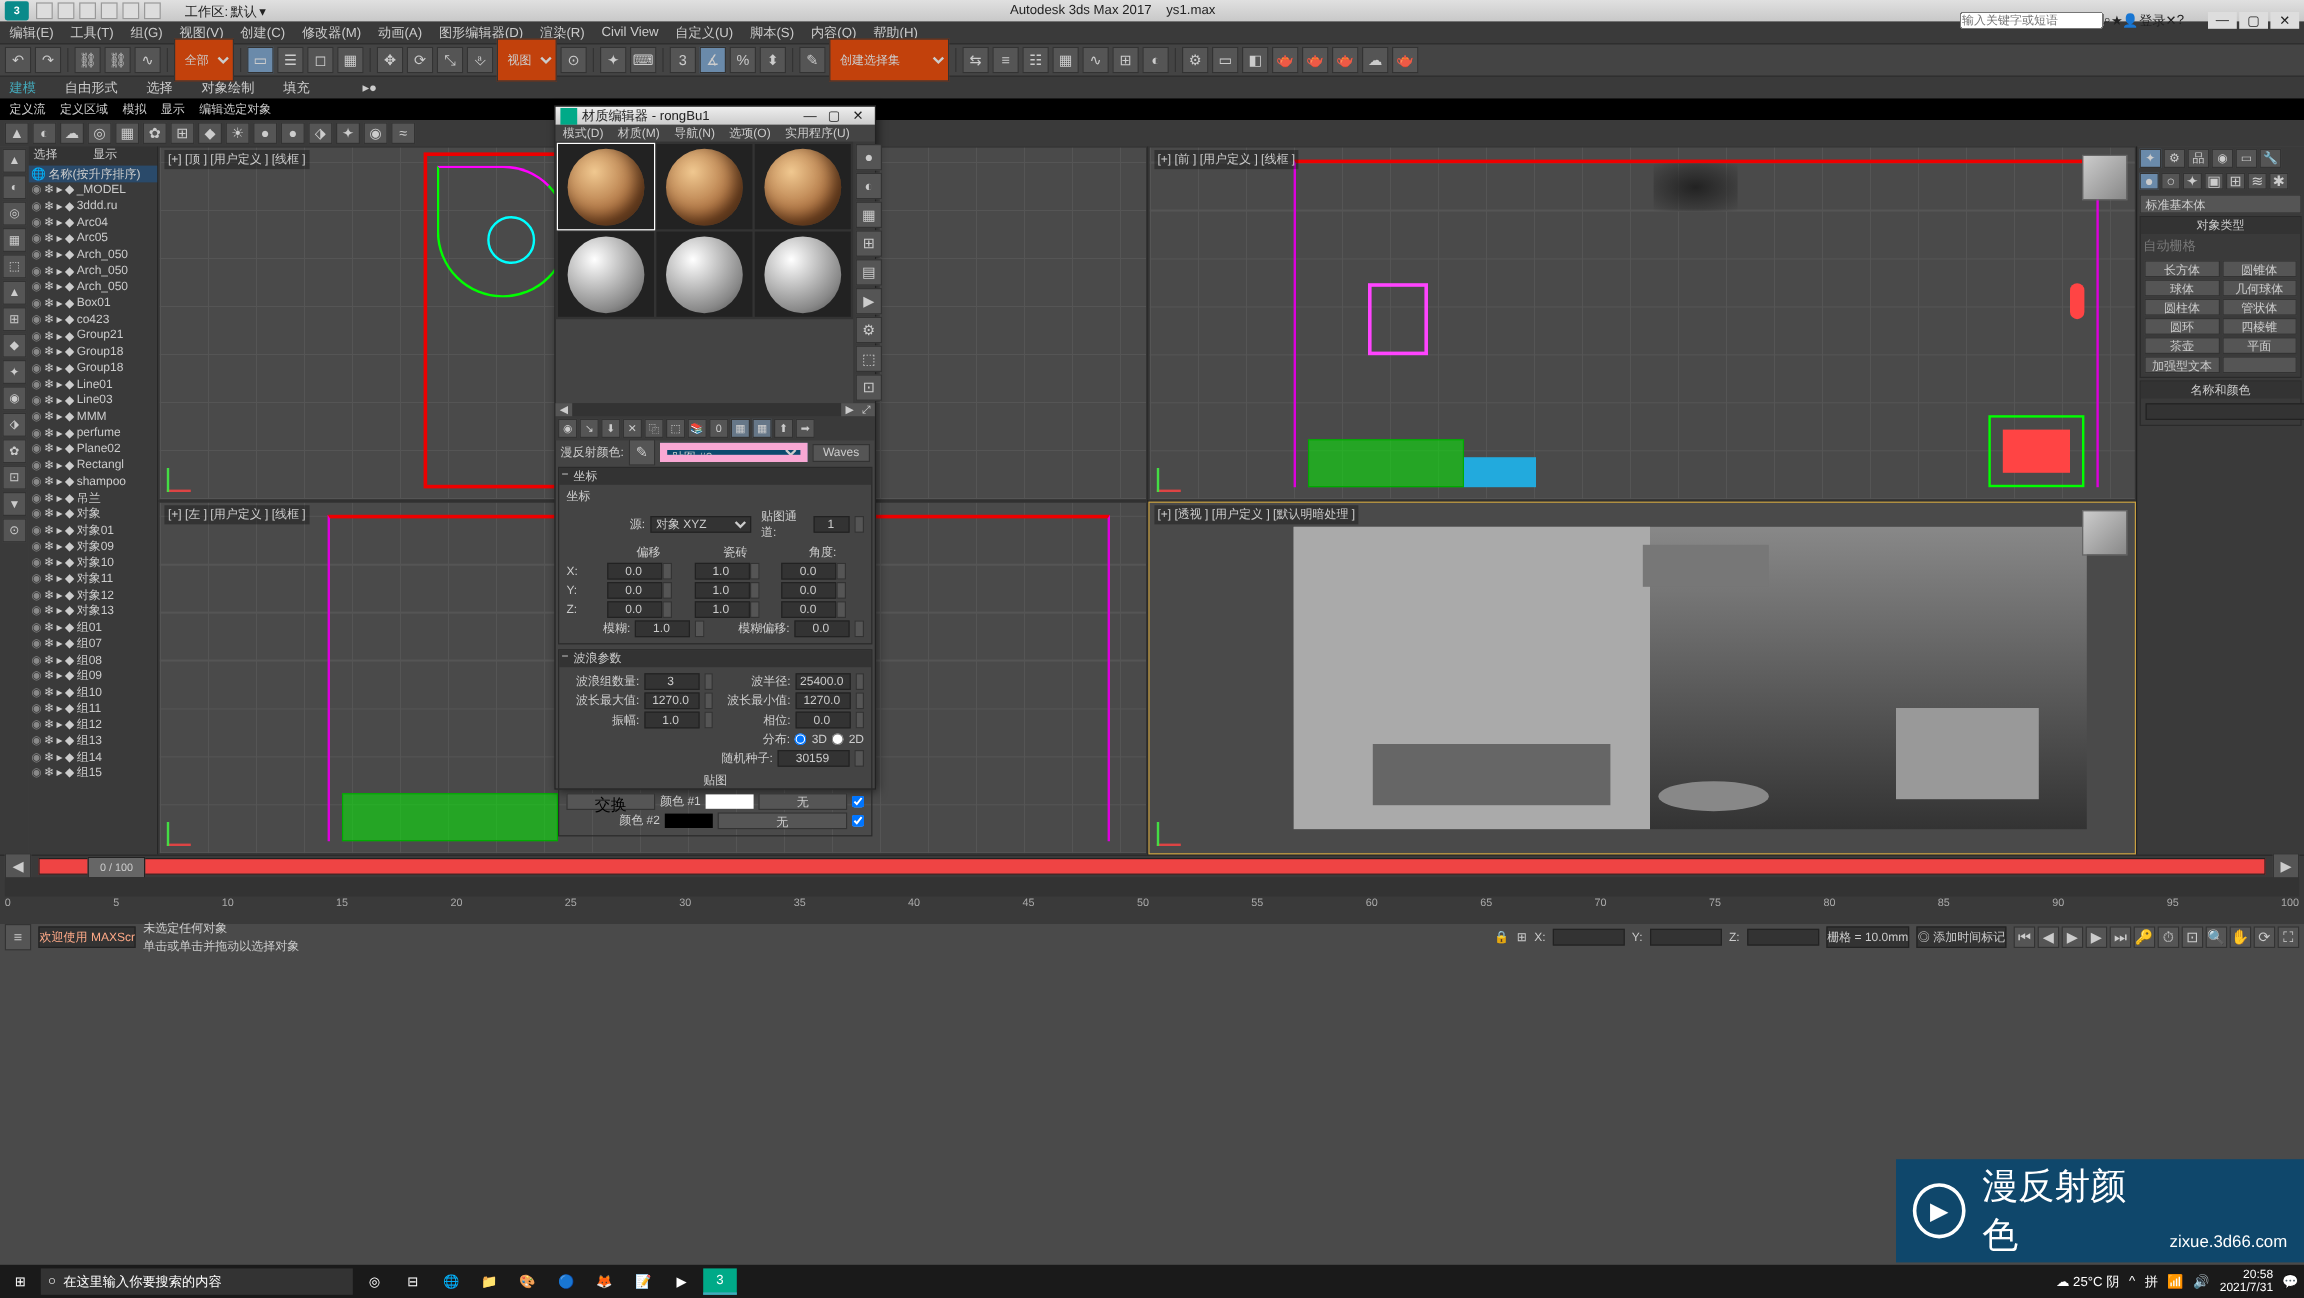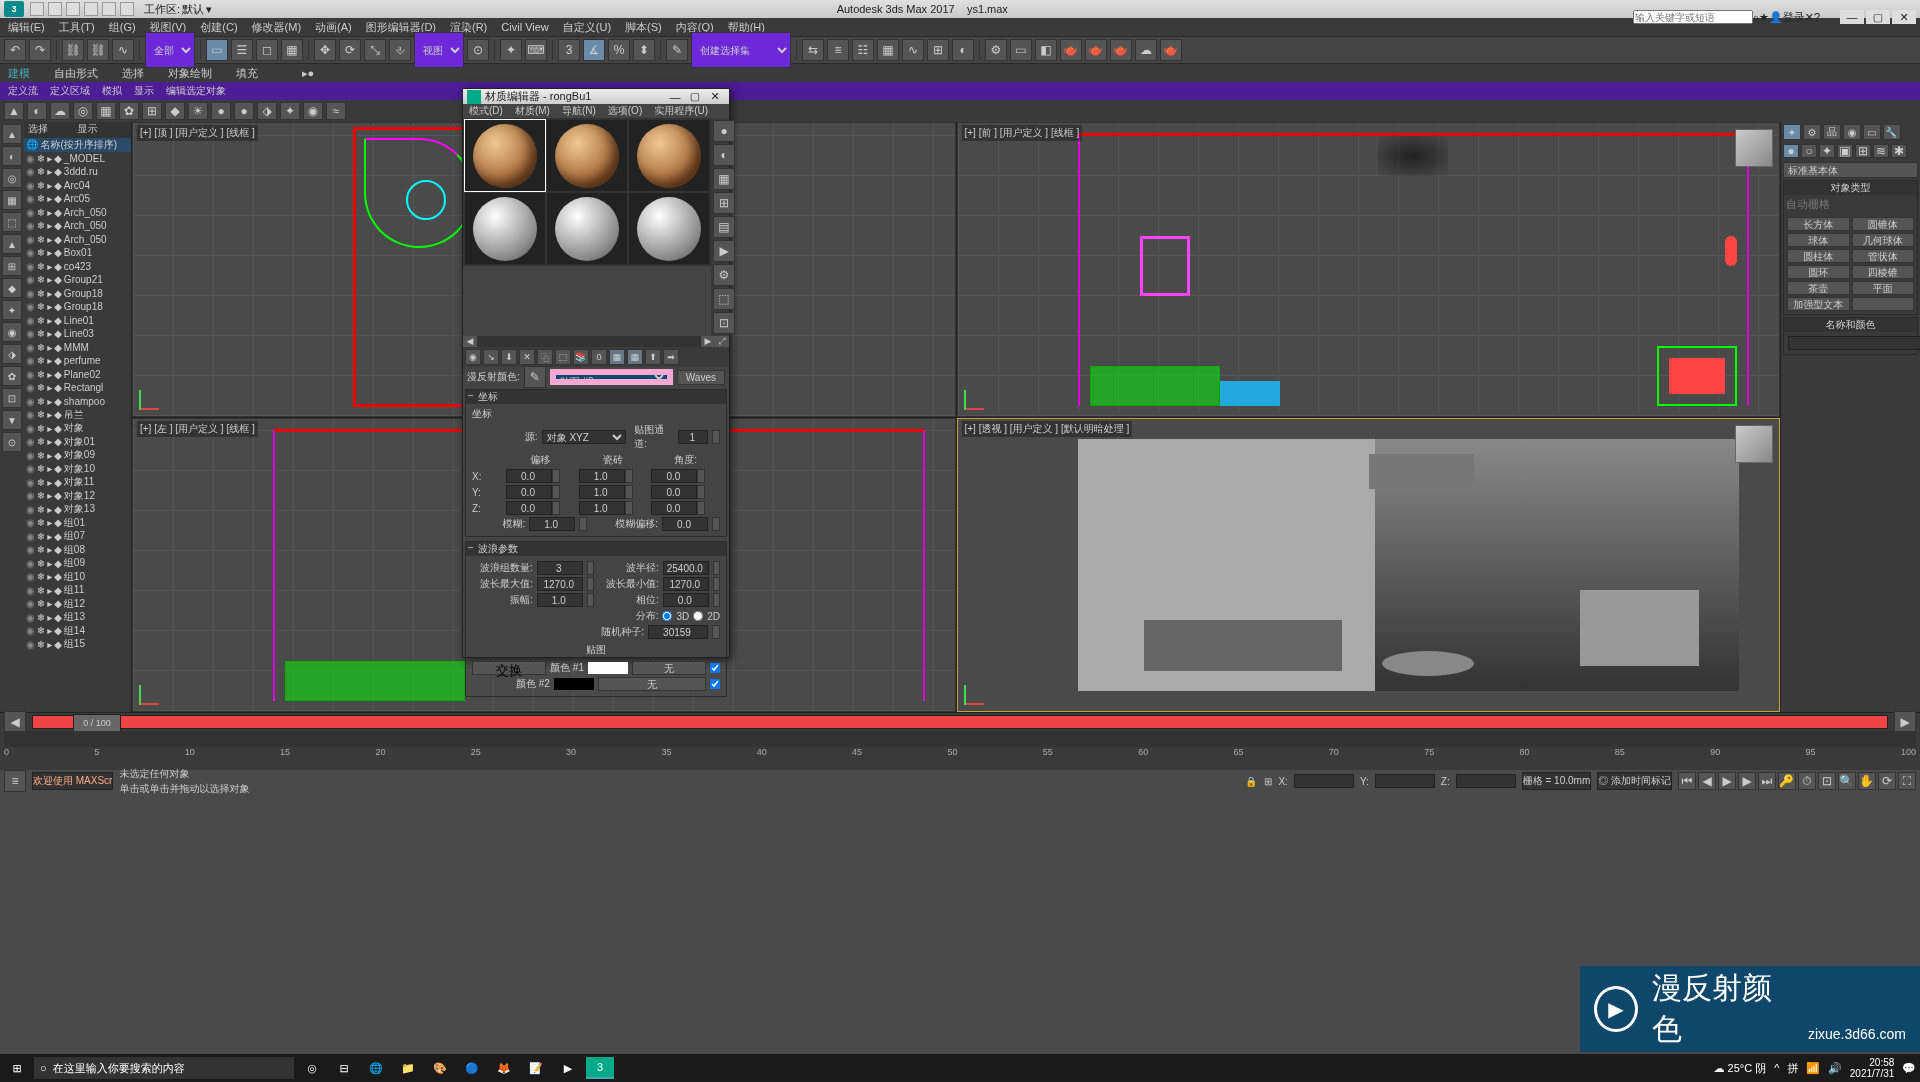--- a/index.html
+++ b/index.html
@@ -3,43 +3,43 @@
 <meta charset="utf-8">
 <style>
 * { margin: 0; padding: 0; box-sizing: border-box; font-family: "Microsoft YaHei", sans-serif; }
 body { background: #4a4a4a; color: #ccc; font-size: 11px; overflow: hidden; width: 1920px; height: 1082px; position: relative; }
 
 
 .titlebar { height: 18px; background: linear-gradient(#e0e0e0,#c8c8c8); display: flex; align-items: center; padding: 0 4px; color: #222; }
 .titlebar .logo { width: 20px; height: 16px; background: #0a8a8a; color: #fff; font-weight: bold; display: flex; align-items: center; justify-content: center; font-size: 9px; border-radius: 2px; }
 .titlebar .qat { display: flex; gap: 4px; margin-left: 6px; }
 .titlebar .qat span { width: 14px; height: 14px; background: #ddd; border: 1px solid #999; }
-.titlebar .ws { margin-left: 10px; display: flex; align-items: center; gap: 2px; }
+.titlebar .ws { margin-left: 20px; display: flex; align-items: center; gap: 2px; }
 .titlebar .center { flex: 1; text-align: center; font-size: 11px; }
 .titlebar .right { display: flex; align-items: center; gap: 0; margin-top: 16px; }
 .titlebar input { width: 120px; height: 14px; font-size: 10px; }
 .titlebar .winbtn { display:flex; gap:2px; margin-left:20px; }
 .titlebar .winbtn span { width:24px; height:14px; background:#ddd; display:flex; align-items:center; justify-content:center; }
 
 
 .menubar { height: 18px; background: #3a3a3a; display: flex; align-items: center; padding: 0 8px; gap: 14px; font-size: 11px; }
 .menubar span { cursor: default; }
 
 
 .maintoolbar { height: 28px; background: #444; border-top: 1px solid #2a2a2a; border-bottom: 1px solid #2a2a2a; display: flex; align-items: center; padding: 0 4px; gap: 3px; }
 .tbtn { width: 22px; height: 22px; background: #555; border: 1px solid #333; display: flex; align-items: center; justify-content: center; font-size: 12px; }
 .tbtn.sel { background: #6a8aaa; }
 .tsep { width: 1px; height: 20px; background: #333; margin: 0 2px; }
-.tsel { height: 36px; background: #6d28d9; border: 1px solid #333; color: #ccc; font-size: 10px; padding: 0 4px; }
+.tsel { height: 36px; background: #c2410c; border: 1px solid #333; color: #ccc; font-size: 10px; padding: 0 4px; }
 
 
 .ribbon { height: 18px; background: #3a3a3a; display: flex; align-items: center; padding: 0 8px; gap: 24px; font-size: 11px; }
 .ribbon span.active { color: #4ab; }
 
-.subrib { height: 18px; background: #4c1d95; display: flex; align-items: center; padding: 0 8px; gap: 12px; font-size: 10px; }
+.subrib { height: 18px; background: #000000; display: flex; align-items: center; padding: 0 8px; gap: 12px; font-size: 10px; }
 
 
 .rendertb { height: 22px; background: #3a3a3a; display: flex; align-items: center; padding: 0 4px; gap: 3px; }
 .rendertb .tbtn { width:20px; height:18px; }
 
 
 .mainarea { display: flex; height: 590px; }
 
 
 .ltool { width: 24px; background: #3a3a3a; display: flex; flex-direction: column; gap: 2px; padding: 2px; }

